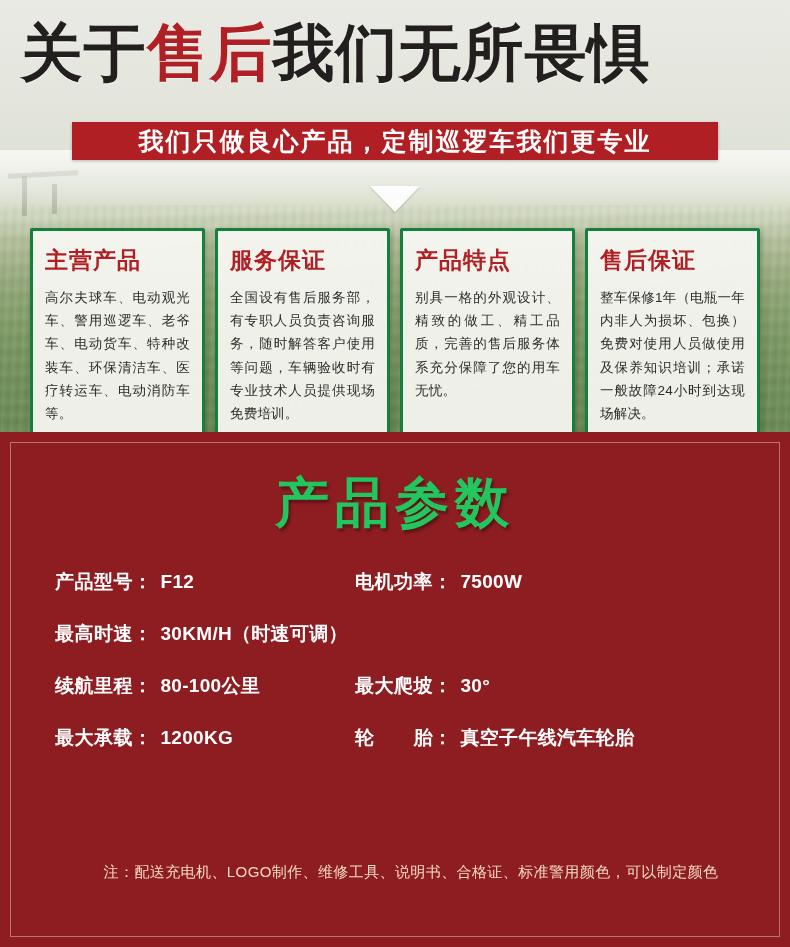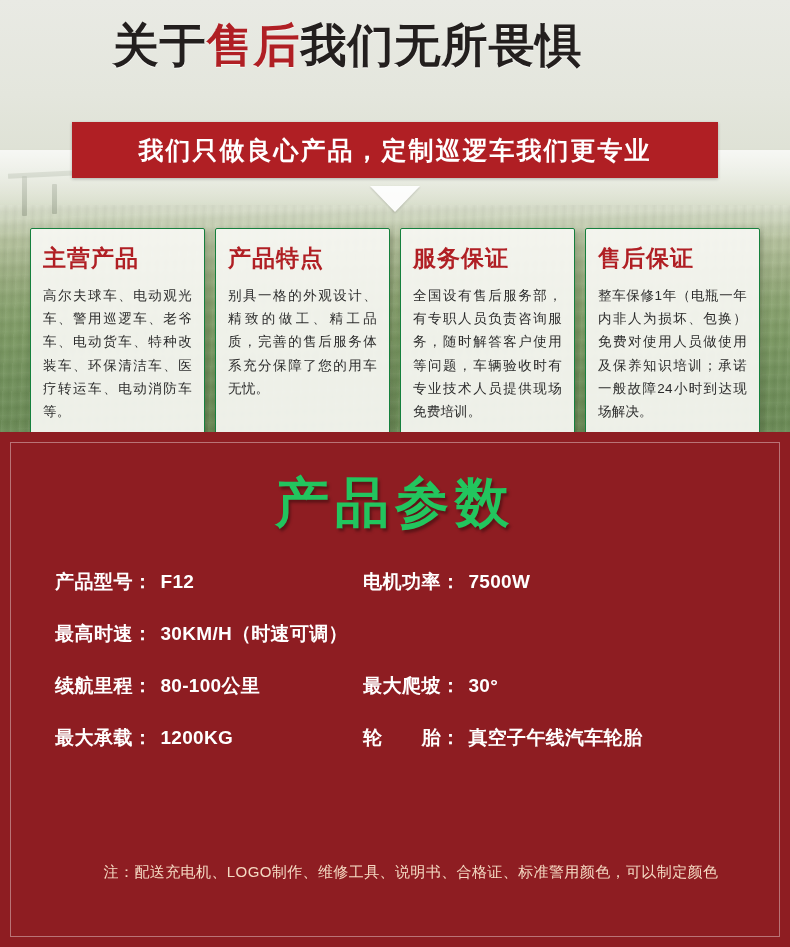--- a/index.html
+++ b/index.html
@@ -81,41 +81,41 @@
     left: 0;
     top: 150px;
     width: 790px;
     height: 90px;
     background: linear-gradient(to bottom, rgba(255,255,255,0.75), rgba(255,255,255,0.0));
   }
 
   
   .headline {
     position: absolute;
-    left: 12px;
+    left: 0;
     top: 22px;
     width: 671px;
     text-align: center;
-    font-size: 46px;
+    font-size: 62px;
     line-height: 1;
     font-weight: bold;
     letter-spacing: 1px;
     color: #231f1e;
     text-shadow: 0 1px 0 rgba(255,255,255,0.6);
     white-space: nowrap;
   }
   .headline .accent { color: #b01f24; }
 
   
   .subbanner {
     position: absolute;
     left: 72px;
     top: 122px;
     width: 646px;
-    height: 56px;
+    height: 38px;
     background: #b01f24;
     box-shadow: 0 1px 3px rgba(0,0,0,0.25);
     display: flex;
     align-items: center;
     justify-content: center;
   }
   .subbanner-text {
     color: #ffffff;
     font-size: 25px;
     font-weight: bold;
@@ -142,21 +142,21 @@
     top: 228px;
     width: 730px;
     display: flex;
     gap: 10px;
   }
   .card {
     position: relative;
     width: 175px;
     min-height: 180px;
     background: rgba(247,247,243,0.93);
-    border: 1px solid #15803d;
+    border: 3px solid #15803d;
     border-radius: 2px;
     box-shadow: 2px 3px 6px rgba(40,45,30,0.28);
     padding: 12px 12px 14px 12px;
     box-sizing: border-box;
   }
   .card-title {
     color: #b01f24;
     font-size: 23px;
     font-weight: bold;
     letter-spacing: 1px;
@@ -203,21 +203,20 @@
     left: 0;
     top: 126px;
     width: 100%;
     box-sizing: border-box;
     padding: 0 38px 0 44px;
   }
   .spec-row {
     display: flex;
     align-items: flex-start;
     margin-bottom: 26px;
-    gap: 8px;
   }
   .spec-cell {
     display: flex;
     align-items: baseline;
     color: #ffffff;
     font-size: 19px;
     font-weight: bold;
     white-space: nowrap;
   }
   .spec-cell.left { width: 300px; }
@@ -267,27 +266,27 @@
   <div class="arrow-down"></div>
 
   <div class="cards">
 
     <div class="card">
       <div class="card-title">主营产品</div>
       <div class="card-body">高尔夫球车、电动观光车、警用巡逻车、老爷车、电动货车、特种改装车、环保清洁车、医疗转运车、电动消防车等。</div>
     </div>
 
     <div class="card">
+      <div class="card-title">服务保证</div>
+      <div class="card-body">全国设有售后服务部，有专职人员负责咨询服务，随时解答客户使用等问题，车辆验收时有专业技术人员提供现场免费培训。</div>
+    </div>
+
+    <div class="card">
       <div class="card-title">产品特点</div>
       <div class="card-body">别具一格的外观设计、精致的做工、精工品质，完善的售后服务体系充分保障了您的用车无忧。</div>
-    </div>
-
-    <div class="card">
-      <div class="card-title">服务保证</div>
-      <div class="card-body">全国设有售后服务部，有专职人员负责咨询服务，随时解答客户使用等问题，车辆验收时有专业技术人员提供现场免费培训。</div>
     </div>
 
     <div class="card">
       <div class="card-title">售后保证</div>
       <div class="card-body">整车保修1年（电瓶一年内非人为损坏、包换）免费对使用人员做使用及保养知识培训；承诺一般故障24小时到达现场解决。</div>
     </div>
 
   </div>
 
   <div class="specs">

